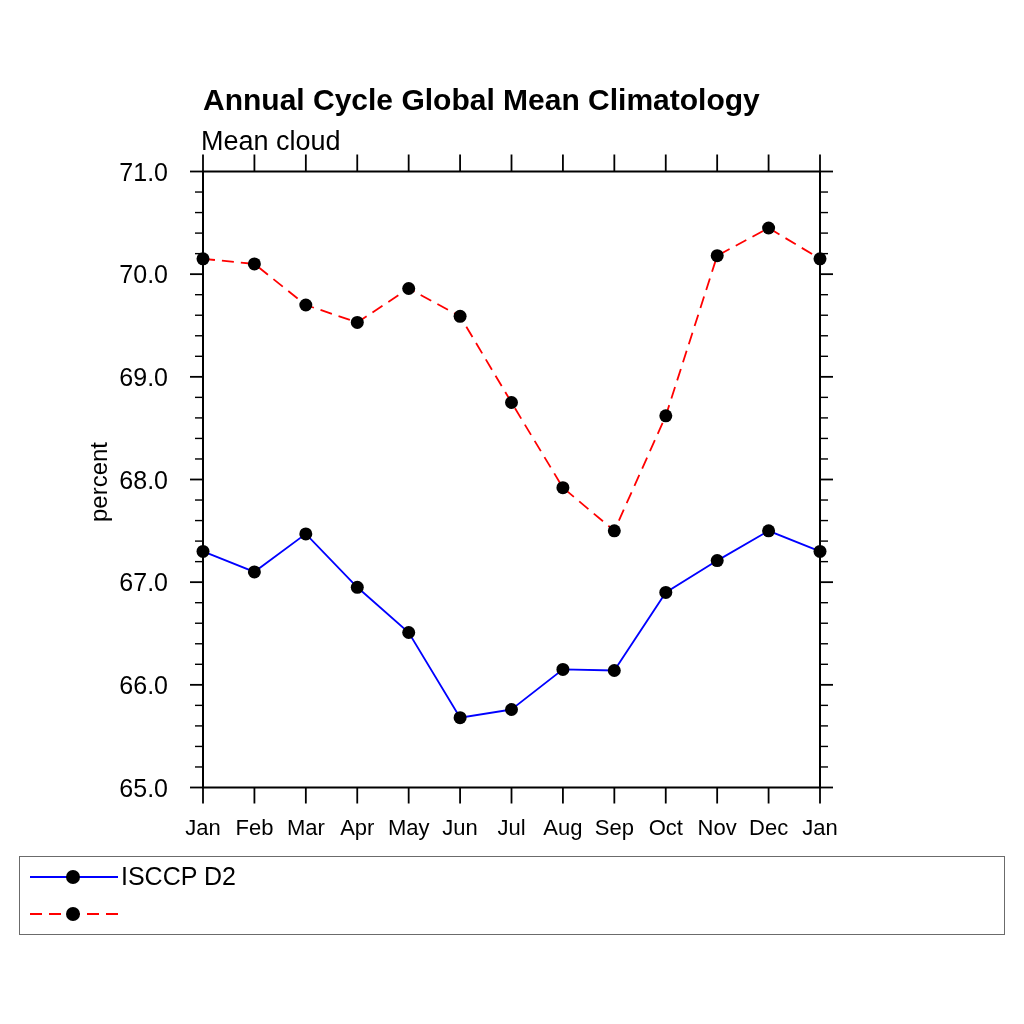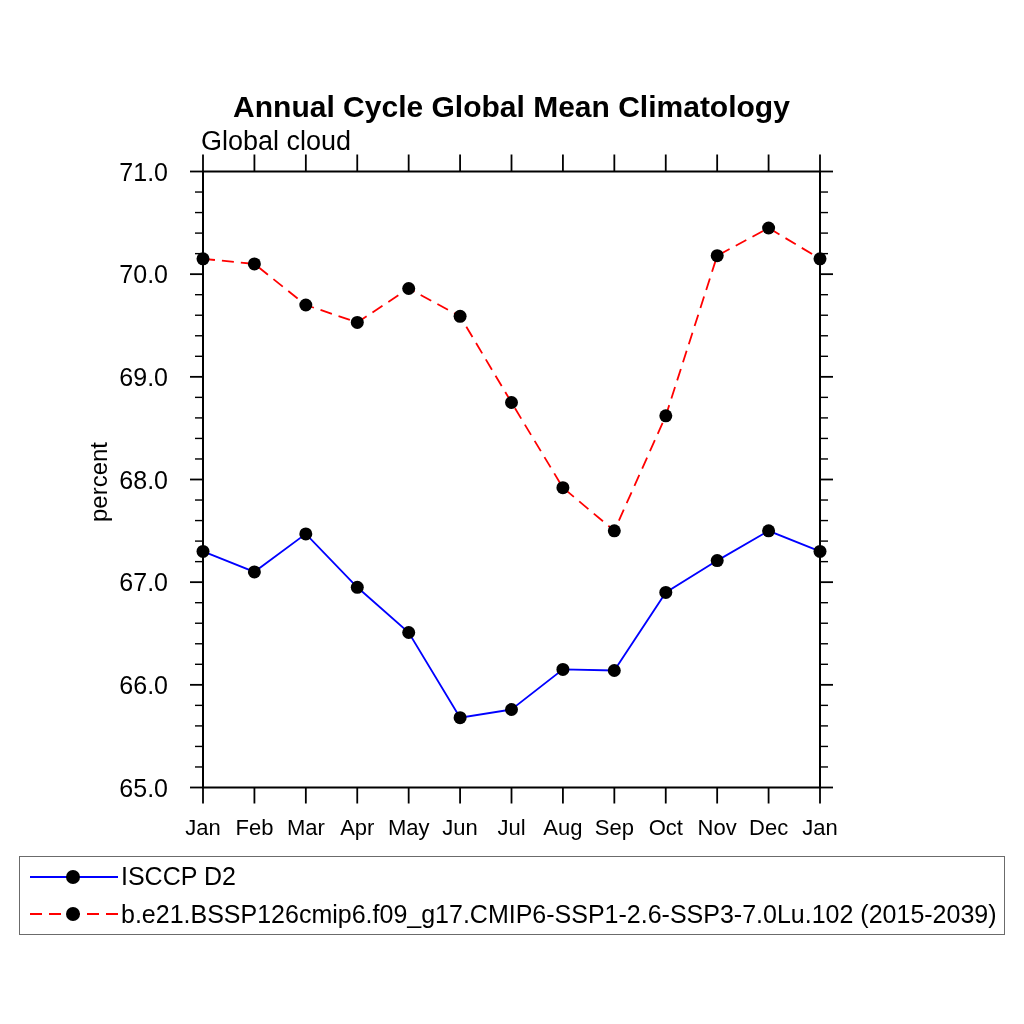--- a/index.html
+++ b/index.html
@@ -1,36 +1,36 @@
 <!DOCTYPE html>
 <html><head>
 <meta charset="utf-8">
 <style>
   html,body{margin:0;padding:0;background:#ffffff;}
   .page{position:relative;width:1024px;height:1024px;background:#ffffff;
         font-family:"Liberation Sans", sans-serif;color:#000;overflow:hidden;}
-  .chart-title{position:absolute;left:203px;top:90px;width:617px;text-align:center;
+  .chart-title{position:absolute;left:203px;top:83px;width:617px;text-align:left;
         font-size:30px;font-weight:bold;letter-spacing:0px;}
   .chart-subtitle{position:absolute;left:201px;top:126px;font-size:27px;font-weight:normal;}
   .y-axis-label{position:absolute;left:99px;top:482px;transform:translate(-50%,-50%) rotate(-90deg);
         font-size:24px;white-space:nowrap;}
   svg.plot{position:absolute;left:0;top:0;}
   .legend{position:absolute;left:19px;top:856px;width:986px;height:79px;
         border:1.5px solid #6b6b6b;box-sizing:border-box;background:#fff;
         display:flex;flex-direction:column;justify-content:space-evenly;padding-left:6px;}
   .legend-row{display:flex;align-items:center;height:36px;}
   .legend-label{font-size:25px;white-space:nowrap;}
 </style>
 </head>
 <body>
 
 <div class="page">
 
   <div class="chart-title">Annual Cycle Global Mean Climatology</div>
-  <div class="chart-subtitle">Global cloud</div>
+  <div class="chart-subtitle">Mean cloud</div>
   <div class="y-axis-label">percent</div>
 
   <svg id="plot" class="plot" width="1024" height="1024" viewBox="0 0 1024 1024">
       <line x1="190" y1="787.5" x2="203" y2="787.5" stroke="#000000" stroke-width="1.8"></line>
       <line x1="820" y1="787.5" x2="833" y2="787.5" stroke="#000000" stroke-width="1.8"></line>
       <text x="168" y="796.5" text-anchor="end" font-size="25" fill="#000" font-family="Liberation Sans, sans-serif">65.0</text>
       <line x1="190" y1="684.8333333333334" x2="203" y2="684.8333333333334" stroke="#000000" stroke-width="1.8"></line>
       <line x1="820" y1="684.8333333333334" x2="833" y2="684.8333333333334" stroke="#000000" stroke-width="1.8"></line>
       <text x="168" y="693.8333333333334" text-anchor="end" font-size="25" fill="#000" font-family="Liberation Sans, sans-serif">66.0</text>
       <line x1="190" y1="582.1666666666667" x2="203" y2="582.1666666666667" stroke="#000000" stroke-width="1.8"></line>
@@ -172,17 +172,16 @@
           <line x1="4" y1="18" x2="92" y2="18" stroke="#0000ff" stroke-width="1.8"></line>
           <circle cx="47" cy="18" r="7" fill="#000000"></circle>
         </svg>
       <span class="legend-label">ISCCP D2</span>
     </div>
     <div class="legend-row">
       <svg class="legend-sample" width="95" height="36">
           <line x1="4" y1="18" x2="92" y2="18" stroke="#ff0000" stroke-width="1.8" stroke-dasharray="12,7"></line>
           <circle cx="47" cy="18" r="7" fill="#000000"></circle>
         </svg>
-      <span class="legend-label">b.e21.BSSP126cmip6.f09_g17.CMIP6-SSP1-2.6-SSP3-7.0Lu.102 (2015-2039)</span>
     </div>
   </div>
 
 </div>
 
 </body></html>

